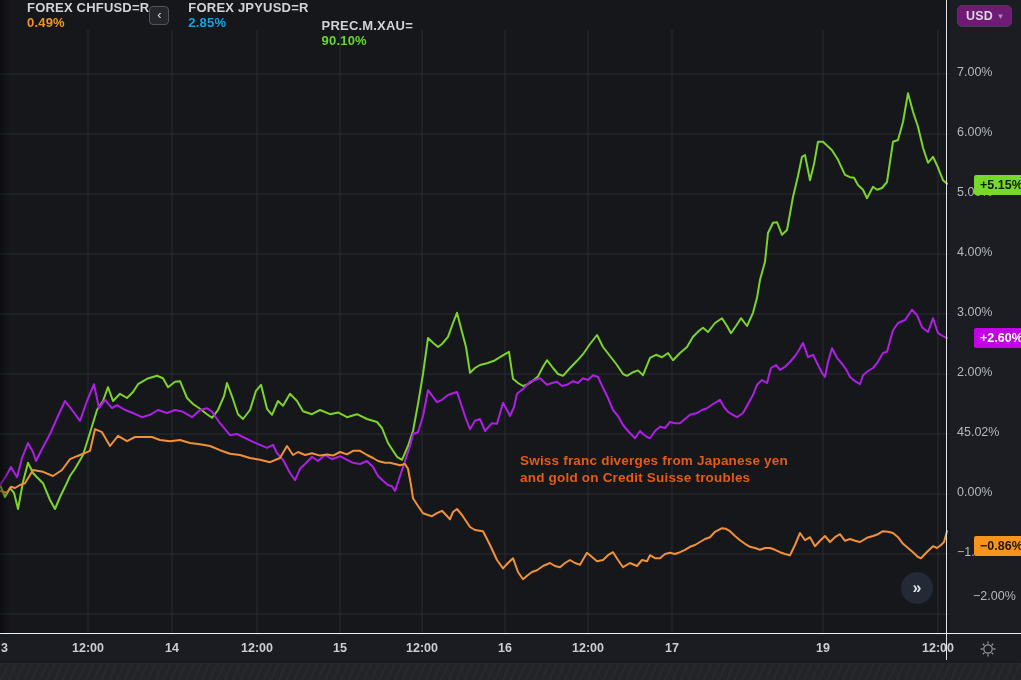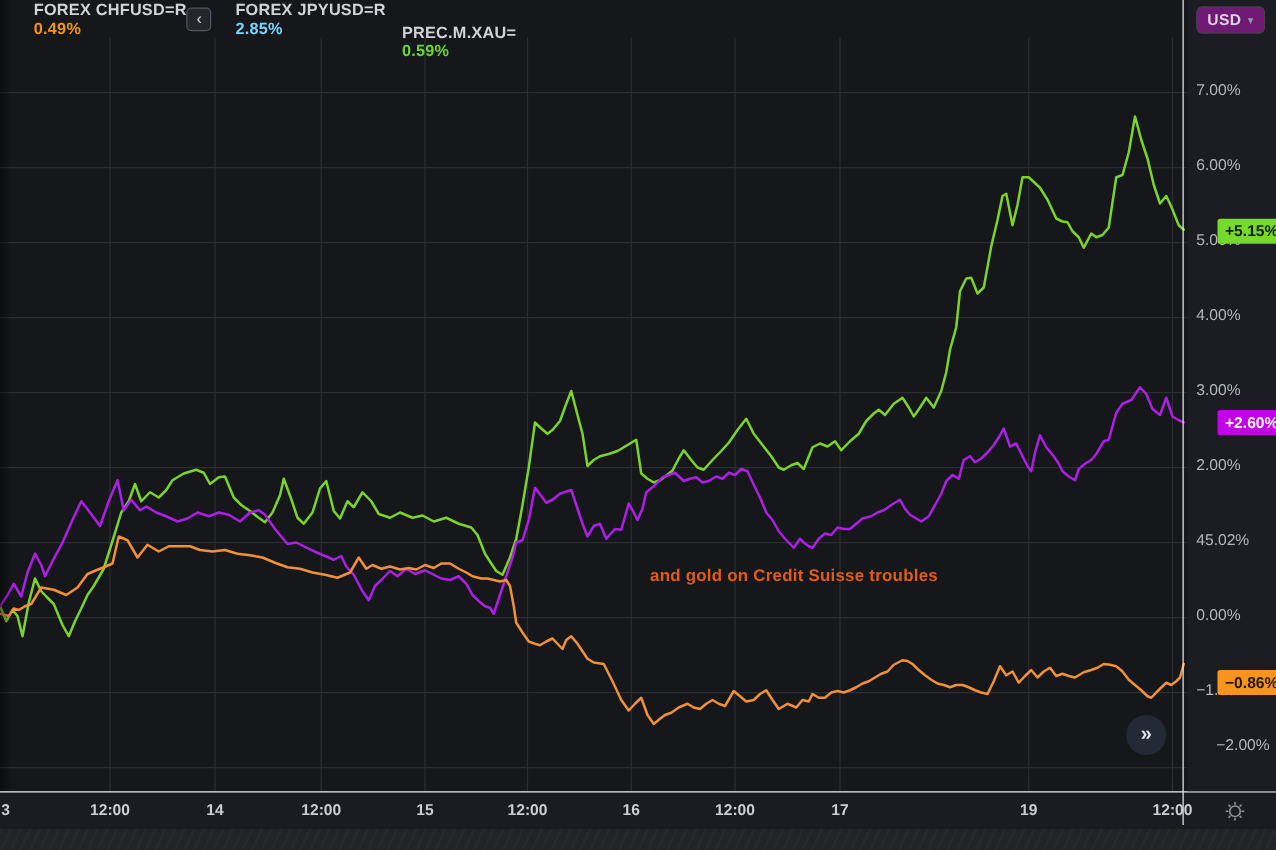--- a/index.html
+++ b/index.html
@@ -94,34 +94,35 @@
   <div class="left-shade"></div>
 
   <div class="header">
     <div class="ticker">
       <span class="tlabel">FOREX CHFUSD=R</span>
       <span class="tval" style="color: rgb(240, 150, 30);">0.49%</span>
     </div>
     <button class="collapse-btn">‹</button>
     <div class="ticker">
       <span class="tlabel">FOREX JPYUSD=R</span>
-      <span class="tval" style="color: #7dd3fc;">2.85%</span>
+      <span class="tval" style="color: #0ea5e9;">2.85%</span>
     </div>
     <div class="ticker">
       <span class="tlabel">PREC.M.XAU=</span>
-      <span class="tval" style="color: rgb(103, 214, 54);">0.59%</span>
+      <span class="tval" style="color: rgb(103, 214, 54);">90.10%</span>
     </div>
   </div>
 
   <button class="usd-btn">
     <span>USD</span>
     <span class="usd-caret">▾</span>
   </button>
 
   <div class="annotation" style="color: rgb(227, 92, 23);">
+    <div>Swiss franc diverges from Japanese yen</div>
     <div>and gold on Credit Suisse troubles</div>
   </div>
 
   <div class="xstrip">
     <svg class="gear" viewBox="0 0 18 18">
       <g stroke="#8e939b" stroke-width="1.3" fill="none">
         <circle cx="9" cy="9" r="4.2"></circle>
         <path d="M9 1.6v2.2 M9 14.2v2.2 M1.6 9h2.2 M14.2 9h2.2 M3.8 3.8l1.5 1.5 M12.7 12.7l1.5 1.5 M14.2 3.8l-1.5 1.5 M5.3 12.7l-1.5 1.5"></path>
       </g>
     </svg>

